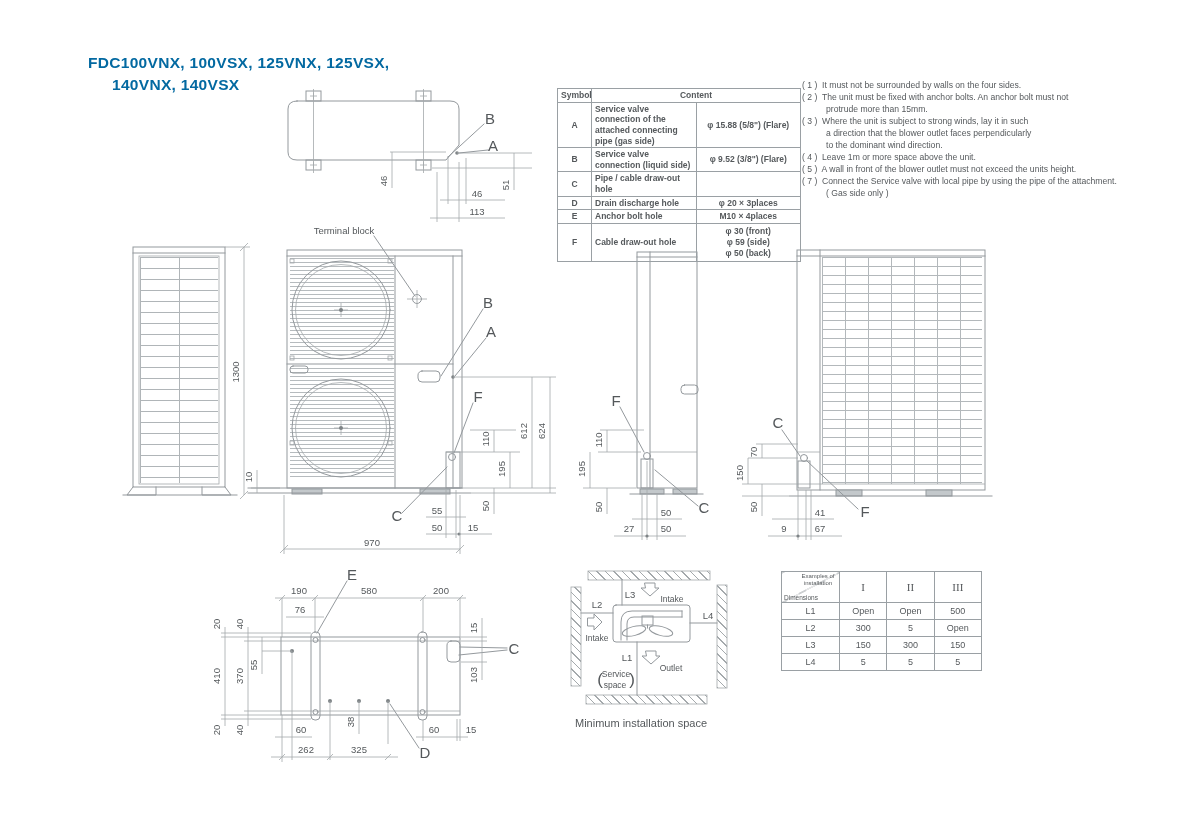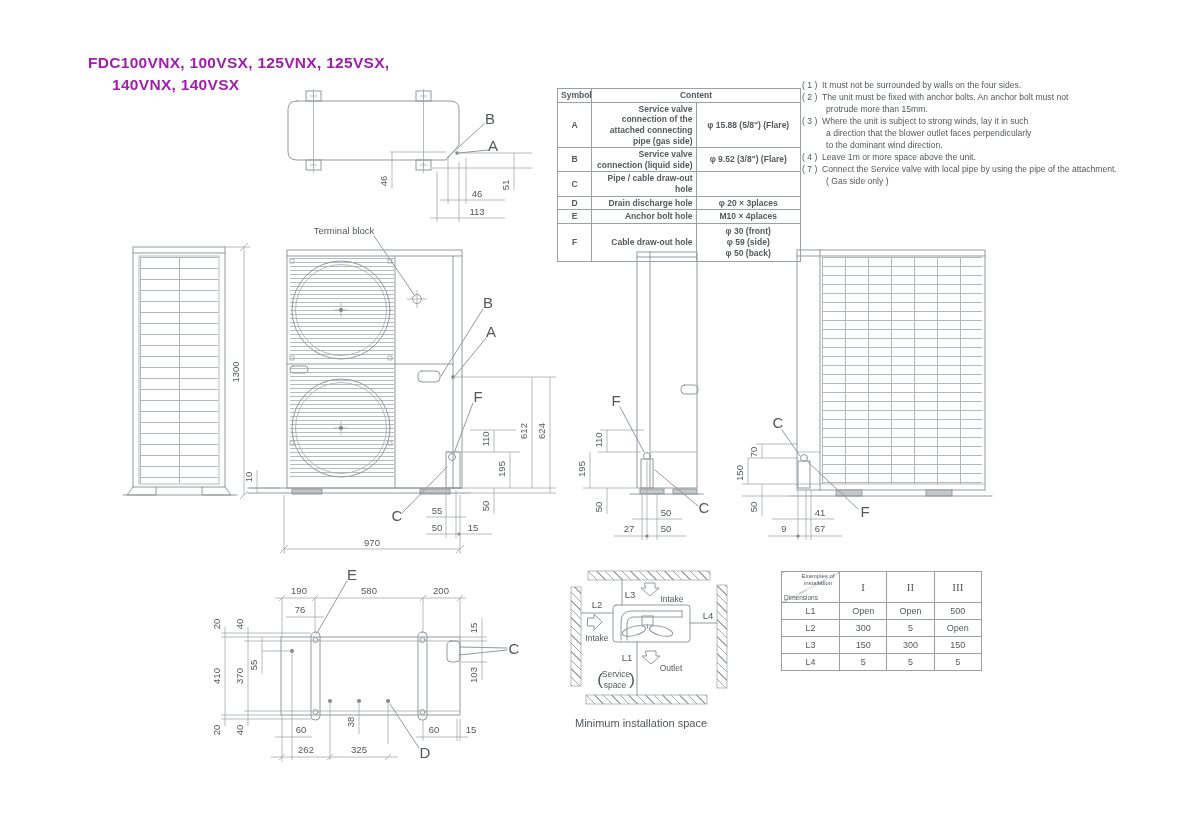--- a/index.html
+++ b/index.html
@@ -1,19 +1,19 @@
 <!DOCTYPE html>
 <html><head>
 <meta charset="utf-8">
 <style>
   html,body{margin:0;padding:0;background:#fff;}
   .page{position:relative;width:1200px;height:826px;background:#ffffff;overflow:hidden;
         font-family:"Liberation Sans",sans-serif;}
   .title{position:absolute;left:88px;top:52px;font-size:15.5px;font-weight:bold;
-         color:#a21caf;line-height:1.45;letter-spacing:.3px;}
+         color:#0369a1;line-height:1.45;letter-spacing:.3px;}
   .title .l2{margin-left:24px;}
   
   .tex{position:absolute;}
   .grille{background:repeating-linear-gradient(to bottom,#b6bbbe 0 1px,transparent 1px 4px);}
   .louver{background:repeating-linear-gradient(to bottom,#b0b5b8 0 1px,transparent 1px 11px),
                      repeating-linear-gradient(to right,#b0b5b8 0 1px,transparent 1px 39px);}
   .grid{background:repeating-linear-gradient(to bottom,#b3b8bb 0 1px,transparent 1px 9px),
                    repeating-linear-gradient(to right,#b3b8bb 0 1px,transparent 1px 23px);}
   .hatch{background:repeating-linear-gradient(45deg,#a4a9ac 0 1px,transparent 1px 6px);}
   
@@ -27,21 +27,21 @@
   .big{font-size:15px;text-anchor:middle;font-family:"Liberation Sans",sans-serif;}
   .cap{font-size:11px;text-anchor:middle;font-family:"Liberation Sans",sans-serif;}
   .par{font-size:17px;text-anchor:middle;font-family:"Liberation Sans",sans-serif;}
   .ts{font-size:8.5px;text-anchor:middle;font-family:"Liberation Sans",sans-serif;}
   
   table.symtab{position:absolute;left:557px;top:88px;border-collapse:collapse;table-layout:fixed;
     width:244px;font-size:8.5px;color:#55595c;}
   table.symtab th,table.symtab td{border:1px solid #9aa0a4;padding:1px 3px;font-weight:bold;
     line-height:1.25;overflow:hidden;}
   table.symtab .c-sym{width:27px;text-align:center;}
-  table.symtab .c-con{width:132px;text-align:right;}
+  table.symtab .c-con{width:132px;text-align:left;}
   table.symtab .c-spec{width:79px;text-align:center;white-space:pre-line;}
   
   table.instab{position:absolute;left:781px;top:571px;border-collapse:collapse;table-layout:fixed;
     width:201px;font-size:9px;color:#55595c;}
   table.instab td,table.instab th{border:1px solid #9aa0a4;padding:0;text-align:center;
     font-weight:normal;height:16px;}
   table.instab .hrow th{height:30px;}
   table.instab .roman{font-family:"Liberation Serif",serif;font-size:11px;}
   td.corner{position:relative;width:57px;
     background:linear-gradient(to bottom right,transparent 49.5%,#9aa0a4 49.5%,#9aa0a4 50.6%,transparent 50.6%);}
@@ -432,20 +432,21 @@
     </table>
 
   <div class="notes">
     <div class="ni">( 1 )  It must not be surrounded by walls on the four sides.</div>
     <div class="ni">( 2 )  The unit must be fixed with anchor bolts. An anchor bolt must not
 protrude more than 15mm.</div>
     <div class="ni">( 3 )  Where the unit is subject to strong winds, lay it in such
 a direction that the blower outlet faces perpendicularly
 to the dominant wind direction.</div>
     <div class="ni">( 4 )  Leave 1m or more space above the unit.</div>
+    <div class="ni">( 5 )  A wall in front of the blower outlet must not exceed the units height.</div>
     <div class="ni">( 7 )  Connect the Service valve with local pipe by using the pipe of the attachment.
 ( Gas side only )</div>
   </div>
 
   <table class="instab">
     <tbody>
         <tr class="hrow">
       <td class="corner">
         <span class="ct">Examples of installation</span>
         <span class="cb">Dimensions</span>

